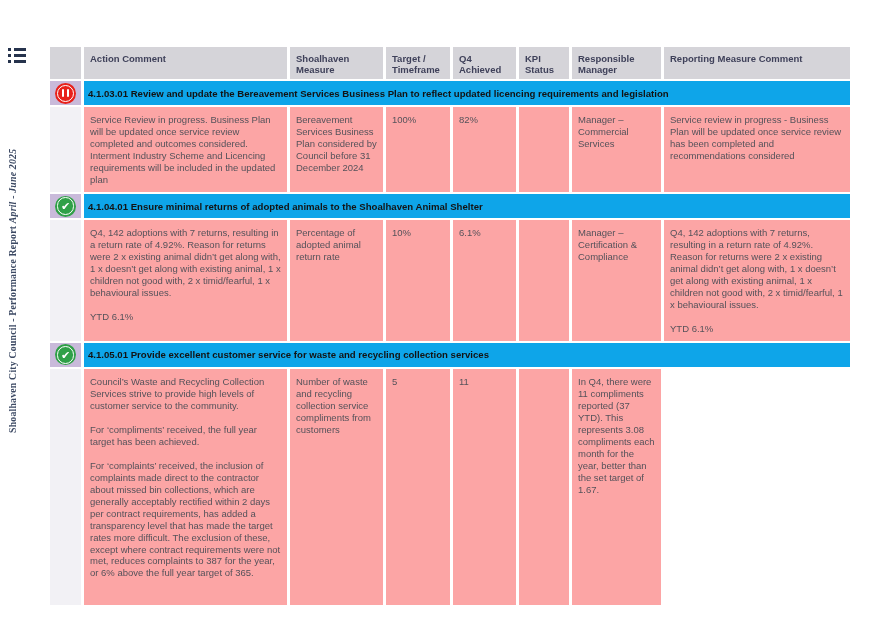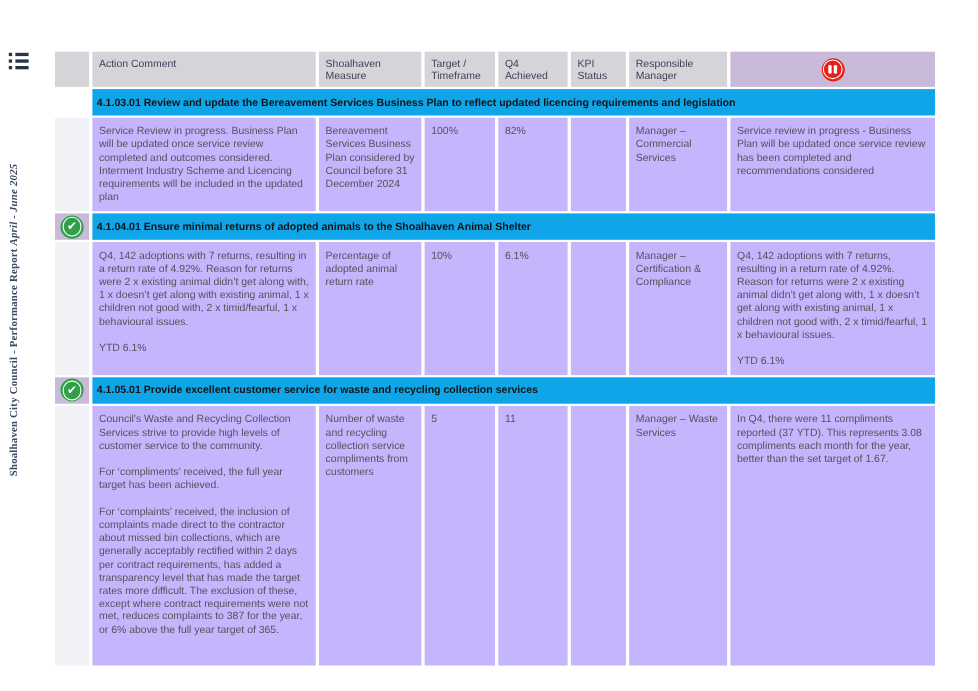--- a/index.html
+++ b/index.html
@@ -40,37 +40,37 @@
   
   .ptable {
     position:absolute; left:50px; top:47px; width:800px;
     display:grid;
     grid-template-columns:31px 203px 93px 64px 63px 50px 89px 186px;
     gap:2px 3px;
     background:#ffffff;
   }
   .hcell {
     background:#d5d4d9; color:#3f415a;
-    font-weight:normal; font-size:9.5px; line-height:1.18;
+    font-weight:bold; font-size:9.5px; line-height:1.18;
     padding:6px 5px 4px 6px; min-height:30px;
   }
   .sec-icon-cell {
     background:#c9bada;
     display:flex; align-items:center; justify-content:center;
     min-height:24px; overflow:visible;
   }
   .sec-title {
     grid-column:2 / -1;
     background:#0ea5e9; color:#131313;
     font-weight:bold; font-size:9.6px;
     display:flex; align-items:center;
     padding:0 4px; min-height:24px;
   }
   .cell {
-    background:#c4b5fd; color:#55525a;
+    background:#fca5a5; color:#55525a;
     font-size:9.5px; line-height:1.26;
     padding:7px 5px 6px 6px;
     white-space:pre-line;
   }
   .spacer { background:#f2f1f5; }
   .r1 { min-height:76px; } .r2 { min-height:107px; } .r3 { min-height:236px; }
 
   
   .status-circle {
     width:21px; height:21px; border-radius:50%;
@@ -117,20 +117,21 @@
 
 <div class="ptable">
 
   <div class="hcell"></div>
   <div class="hcell">Action Comment</div>
   <div class="hcell">Shoalhaven Measure</div>
   <div class="hcell">Target / Timeframe</div>
   <div class="hcell">Q4 Achieved</div>
   <div class="hcell">KPI Status</div>
   <div class="hcell">Responsible Manager</div>
+  <div class="hcell">Reporting Measure Comment</div>
 
   <div class="sec-icon-cell">
     <span class="status-circle" style="background:#e8201a">
       <span class="pause-bars">
           <i></i>
           <i></i>
         </span>
     </span>
   </div>
   <div class="sec-title">4.1.03.01 Review and update the Bereavement Services Business Plan to reflect updated licencing requirements and legislation</div>
@@ -180,16 +181,15 @@
 
 For ‘compliments’ received, the full year target has been achieved.
 
 For ‘complaints’ received, the inclusion of complaints made direct to the contractor about missed bin collections, which are generally acceptably rectified within 2 days per contract requirements, has added a transparency level that has made the target rates more difficult. The exclusion of these, except where contract requirements were not met, reduces complaints to 387 for the year, or 6% above the full year target of 365.</div>
   <div class="cell">Number of waste and recycling collection service compliments from customers</div>
   <div class="cell">5</div>
   <div class="cell">11</div>
   <div class="cell kpi-cell">
     <span class="kpi-dot" style="background: rgb(47, 160, 71);"></span>
   </div>
-  <div class="cell">Manager – Waste Services</div>
   <div class="cell">In Q4, there were 11 compliments reported (37 YTD). This represents 3.08 compliments each month for the year, better than the set target of 1.67.</div>
 
 </div>
 
 </body></html>

